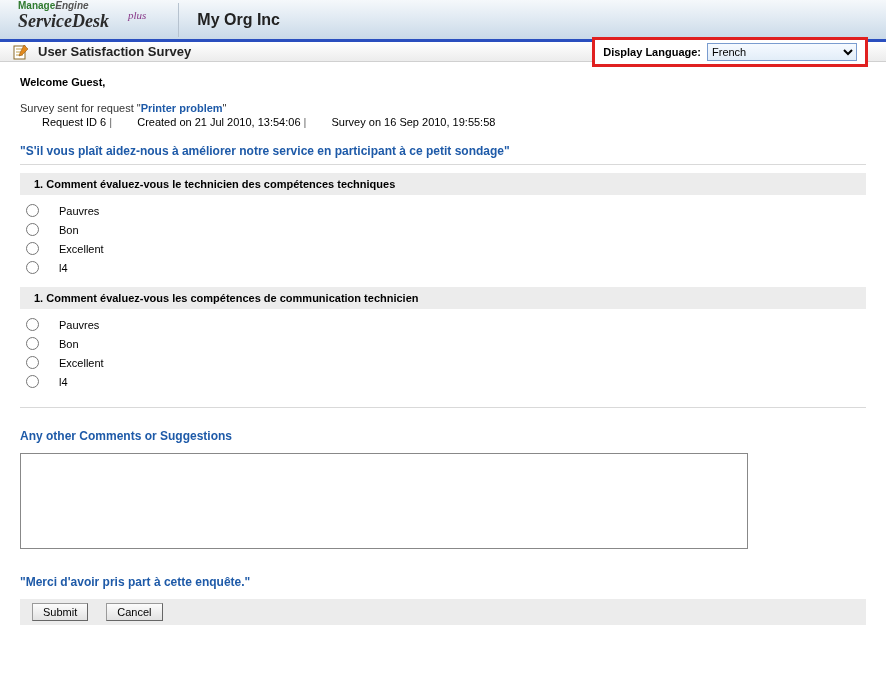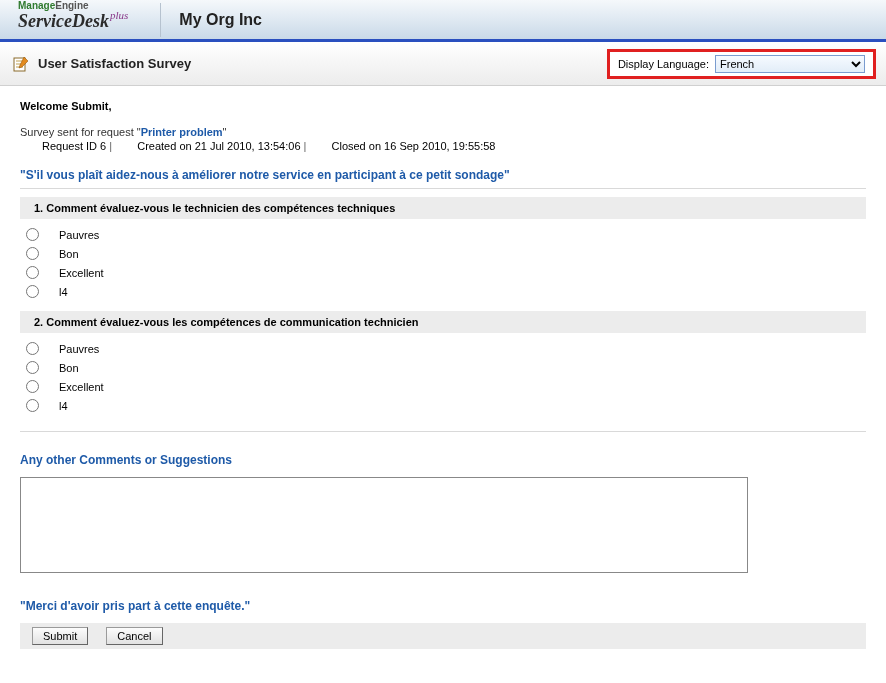--- a/index.html
+++ b/index.html
@@ -18,47 +18,47 @@
   align-items: center;
   border-bottom: 3px solid #2a4fbf;
 }
 .logo-block {
   display: flex;
   align-items: baseline;
   padding: 0 14px 0 18px;
   height: 100%;
 }
 .me-line { font-size:10px; color:#2f7a2f; font-weight:bold; }
-.me-line .engine { color:#555; }
+.me-line .engine { color:#555;font-style:italic; }
 .sd-line { display:flex; align-items:baseline; font-family:Georgia,serif; }
 .sd-text { font-size:18px; font-weight:bold; font-style:italic; color:#2b2b2b; }
-.plus { font-size:11px; font-style:italic; color:#8a3a8a; margin-left:1px; position:relative; top:-8px;}
+.plus { font-size:11px; font-style:italic; color:#8a3a8a; margin-left:19px; position:relative; top:-8px;}
 .vdiv { width:1px; height:34px; background:#b6c2cf; margin:0 18px; }
 .orgname { font-size:16px; font-weight:bold; color:#222; }
 
 
 .titlebar {
-  height: 44px;
+  height: 20px;
   background: linear-gradient(to bottom, #ffffff, #ececec);
   border-bottom:1px solid #d0d0d0;
   display:flex;
   align-items:center;
   justify-content:space-between;
-  padding: 0 10px 0 12px;
+  padding: 0 18px 0 12px;
 }
 .title-left { display:flex; align-items:center; gap:8px; }
 .title-left h1 { font-size:13px; font-weight:bold; color:#222;}
 .survey-icon svg { display:block; }
 .lang-box {
   border: 3px solid #e02020;
   padding: 3px 8px 3px 8px;
   display:flex; align-items:center; gap:6px;
   background:#fff;
 }
-.lang-box label { font-size:11px; font-weight:normal; color:#000;}
+.lang-box label { font-size:11px; font-weight:bold; color:#000;}
 .lang-select {
   font-size:11px;
   border:1px solid #7a9ccf;
   height:18px;
   width:150px;
   background: linear-gradient(to bottom,#f6faff,#e2edf8);
 }
 
 
 .content { padding: 14px 20px 20px 20px; }
@@ -150,33 +150,33 @@
   </div>
   <div class="lang-box">
     <label>Display Language:</label>
     <select class="lang-select">
       <option>French</option>
     </select>
   </div>
 </div>
 
 <div class="content">
-  <div class="welcome">Welcome Submit,</div>
+  <div class="welcome">Welcome Guest,</div>
 
   <div class="meta">
     <span>Survey sent for request "</span><span class="reqtitle">Printer problem</span><span>"</span>
   </div>
   <div class="meta2">
     <span class="bold">Request ID</span>
     <span>6</span>
     <span class="sep"> | </span>
     <span class="bold">Created on</span>
     <span>21 Jul 2010, 13:54:06</span>
     <span class="sep"> | </span>
-    <span class="bold">Closed on</span>
+    <span class="bold">Survey on</span>
     <span>16 Sep 2010, 19:55:58</span>
   </div>
 
   <div class="intro">"S'il vous plaît aidez-nous à améliorer notre service en participant à ce petit sondage"</div>
 
   
   <div class="qhead">1. Comment évaluez-vous le technicien des compétences techniques</div>
   <div class="opts">
     <label class="opt">
         <input type="radio" name="q1" style="">
@@ -190,21 +190,21 @@
         <input type="radio" name="q1" style="">
         <span>Excellent</span>
       </label>
     <label class="opt">
         <input type="radio" name="q1" style="">
         <span>l4</span>
       </label>
   </div>
 
   
-  <div class="qhead">2. Comment évaluez-vous les compétences de communication technicien</div>
+  <div class="qhead">1. Comment évaluez-vous les compétences de communication technicien</div>
   <div class="opts">
     <label class="opt">
         <input type="radio" name="q2" style="">
         <span>Pauvres</span>
       </label>
     <label class="opt">
         <input type="radio" name="q2" style="">
         <span>Bon</span>
       </label>
     <label class="opt">

